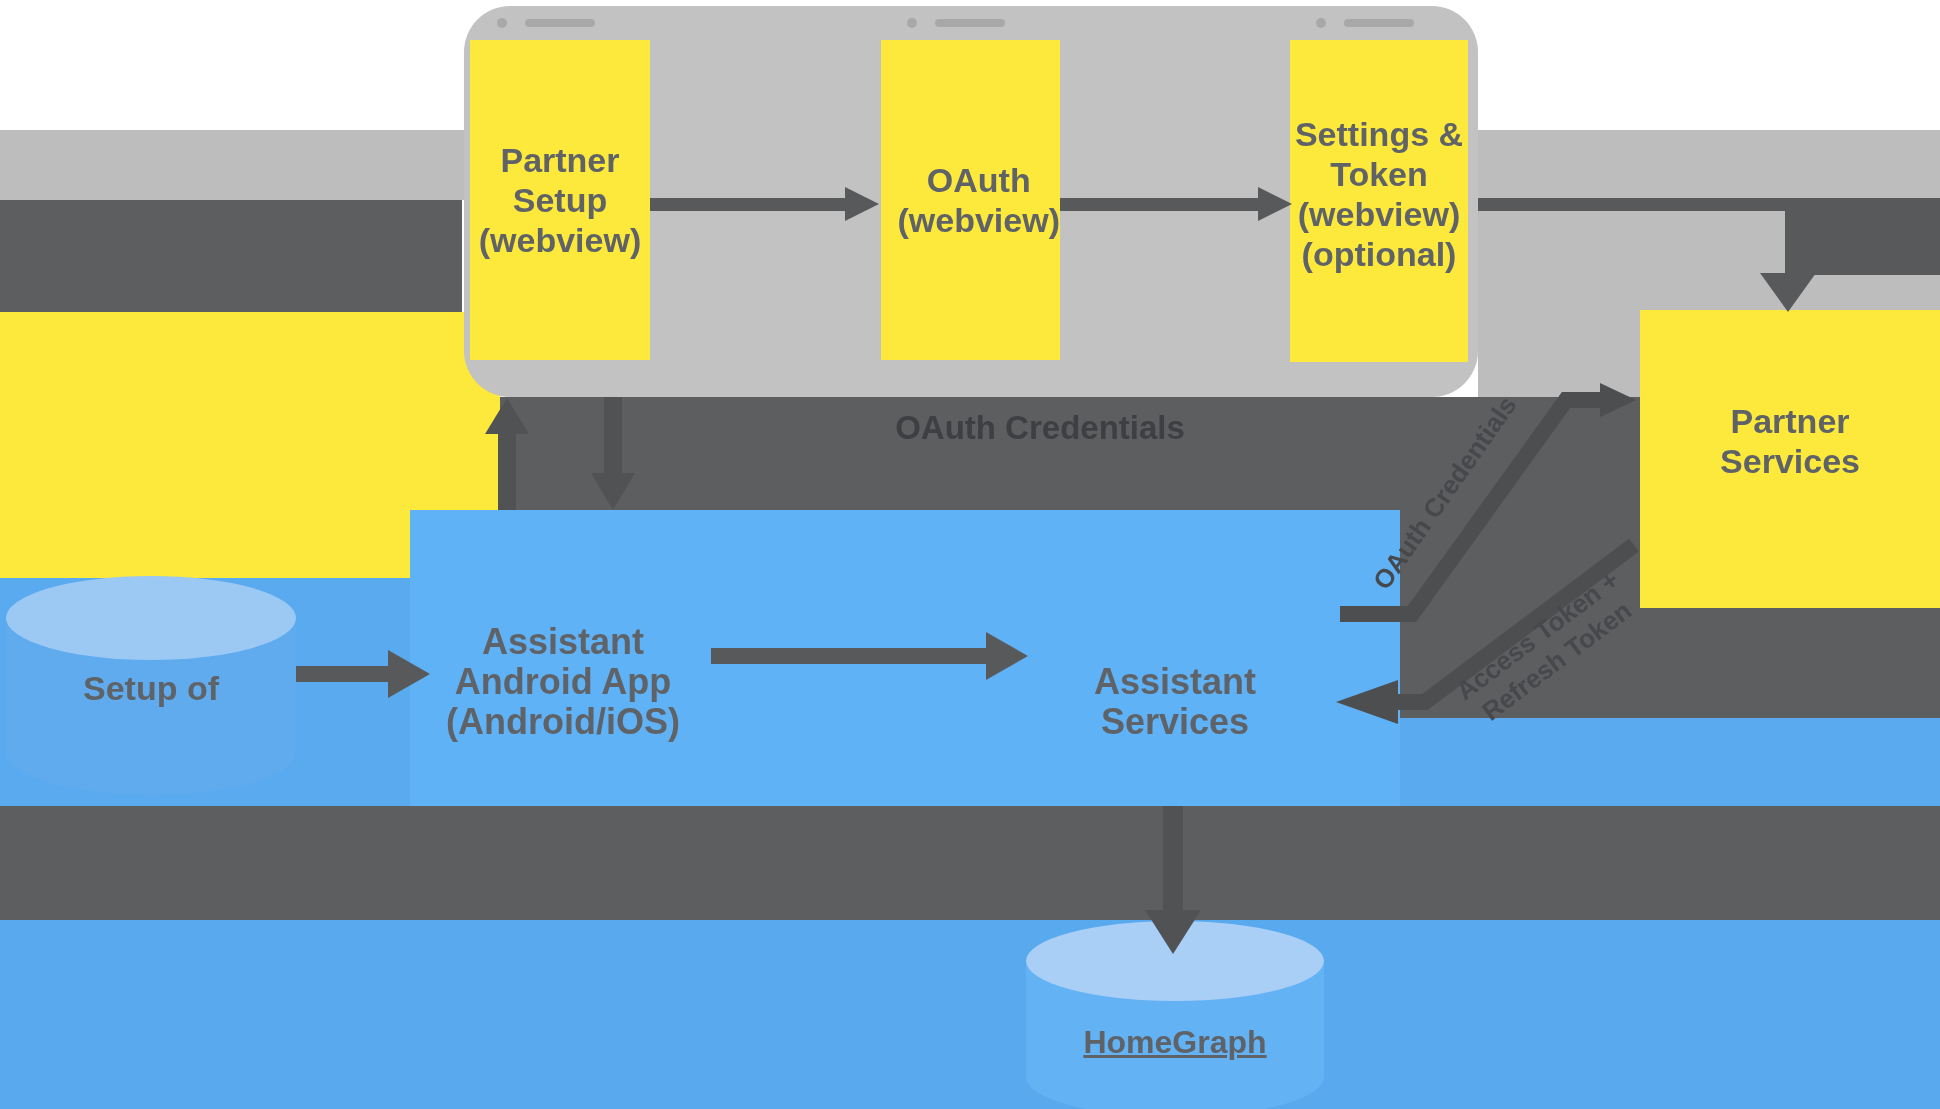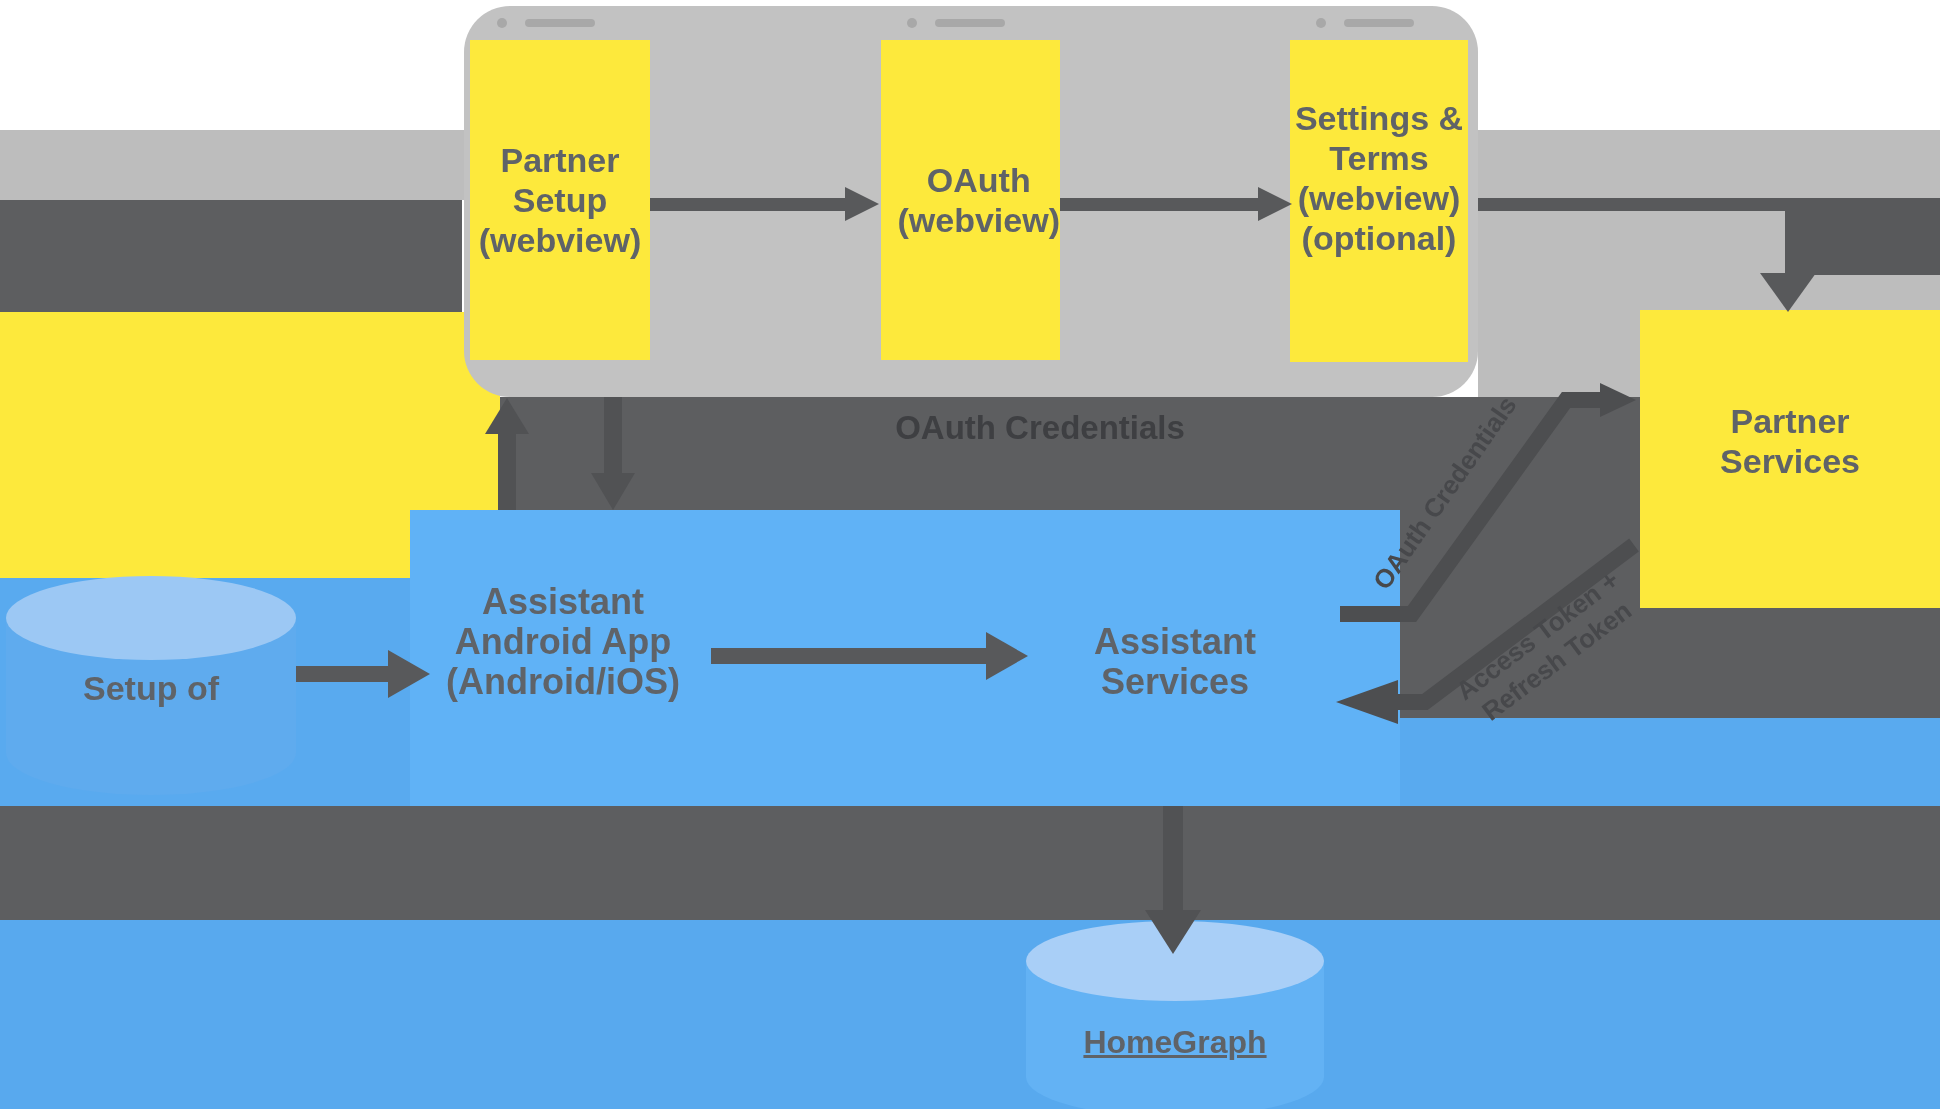--- a/index.html
+++ b/index.html
@@ -1,21 +1,21 @@
 <!DOCTYPE html>
 <html><head>
 <meta charset="utf-8">
 <style>
   html,body{margin:0;padding:0;background:#ffffff;}
   .canvas{position:relative;width:1940px;height:1109px;overflow:hidden;background:#ffffff;
           font-family:"Liberation Sans", sans-serif;}
   .abs{position:absolute;}
   .txt{font-weight:700;color:#5f6368;text-align:center;}
   .lines34{font-size:34px;line-height:40px;}
-  .lines36{font-size:36px;line-height:40px;}
+  .lines36{font-size:36px;line-height:40px;margin-top:40px;}
   .nofit{pointer-events:none;}
   svg{display:block;}
 </style>
 </head>
 <body>
 
 <div class="canvas">
 
   <div class="abs" style="left:0;top:130px;width:464px;height:70px;background:#bdbdbd;"></div>
   <div class="abs" style="left:1478px;top:130px;width:462px;height:267px;background:#bdbdbd;"></div>
@@ -65,23 +65,23 @@
       <div>(webview)</div>
     </div>
   </div>
   <div class="abs" style="left:881px;top:40px;width:179px;height:320px;background:#fde93c;display:flex;align-items:center;justify-content:flex-end;">
     <div class="txt lines34">
       <div>OAuth</div>
       <div>(webview)</div>
     </div>
   </div>
   <div class="abs" style="left:1290px;top:40px;width:178px;height:322px;background:#fde93c;">
-    <div class="txt lines34" style="padding-top:58px;">
+    <div class="txt lines34" style="padding-top:74px;">
       <div>Settings &amp;</div>
-      <div>Terms</div>
+      <div>Token</div>
       <div>(webview)</div>
       <div>(optional)</div>
     </div>
   </div>
 
   <svg class="abs nofit" style="left:0;top:0;" width="1940" height="1109" viewBox="0 0 1940 1109">
 
     <g fill="#58595b">
       <rect x="650" y="198" width="195" height="13"></rect>
       <polygon points="845,187 879,204 845,221"></polygon>

